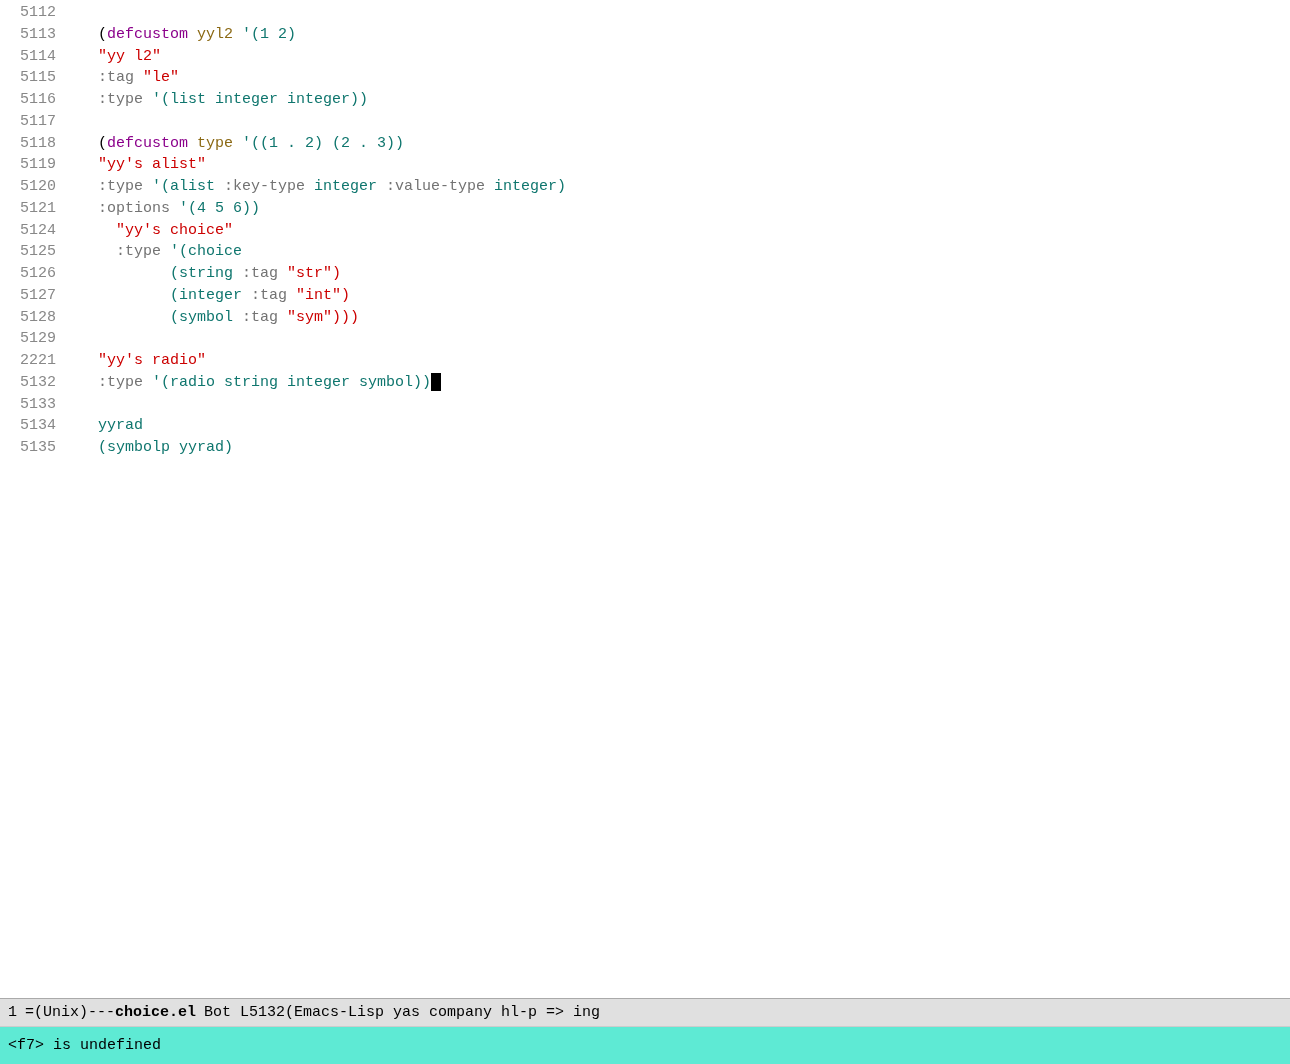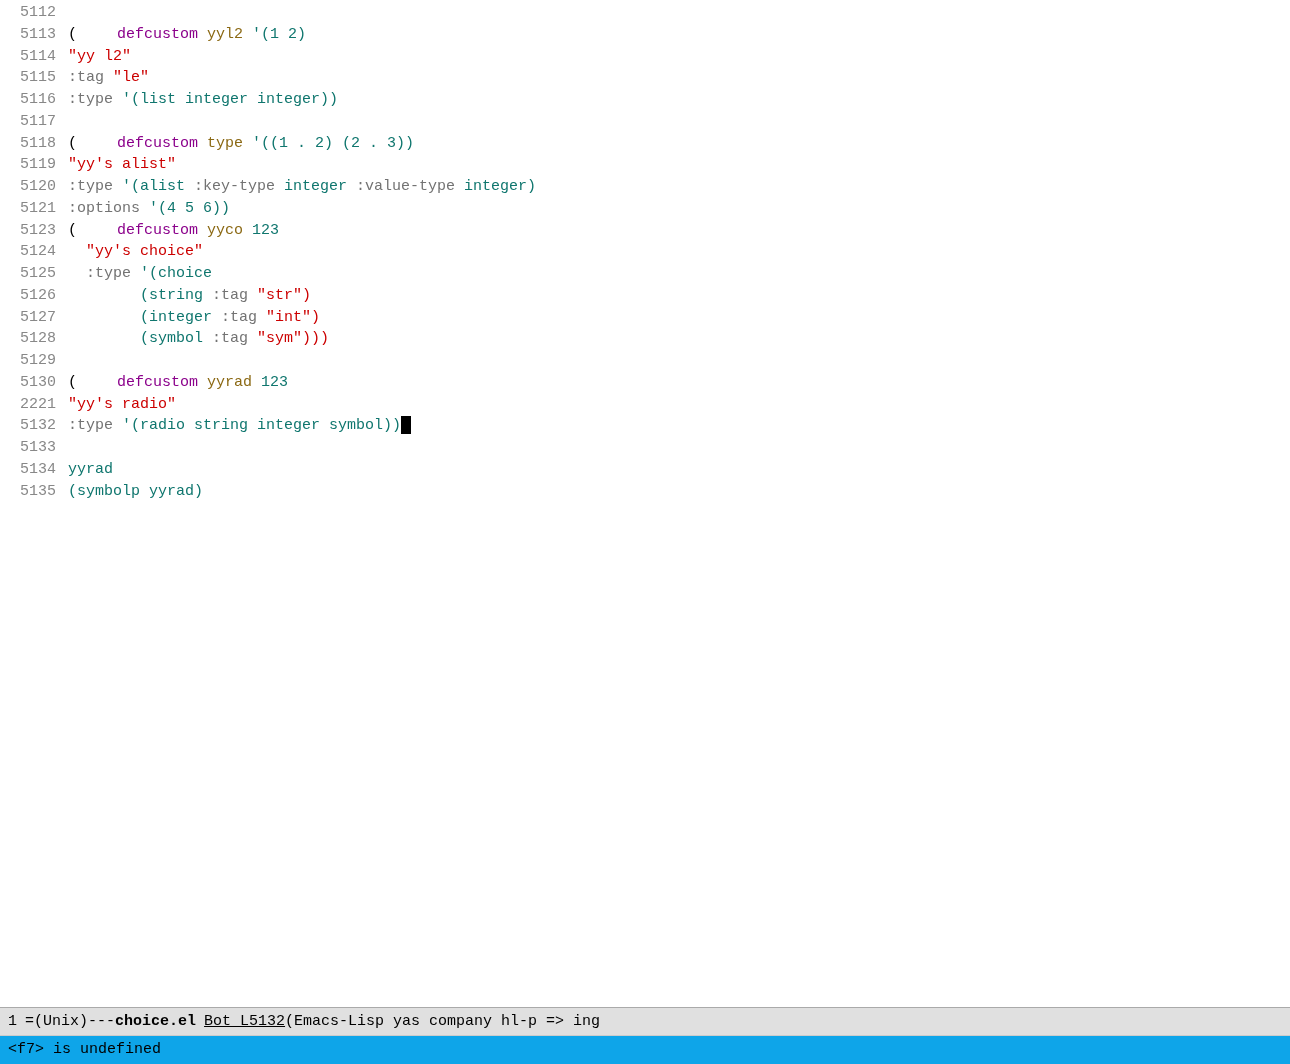--- a/index.html
+++ b/index.html
@@ -32,39 +32,40 @@
     .code-container {
       padding: 2px 0;
     }
 
     .code-line {
       display: flex;
       align-items: baseline;
       padding: 0 8px;
       min-height: 21.75px;
       white-space: pre;
+      gap: 30px;
     }
 
     .line-number {
       color: #888888;
       min-width: 48px;
       text-align: right;
       margin-right: 12px;
       user-select: none;
       font-size: 15px;
     }
 
     .line-content {
       flex: 1;
       font-size: 15px;
     }
 
     
     .c-paren { color: #000000; }
-    .c-keyword { color: #8b008b; margin-left: 40px; } 
+    .c-keyword { color: #8b008b; } 
     .c-varname { color: #8b6914; } 
     .c-string { color: #cc0000; } 
     .c-property { color: #737373; }
     .c-plain { color: #0f766e; } 
 
     .cursor {
       display: inline-block;
       background: #000000;
       width: 10px;
       height: 18px;
@@ -90,30 +91,29 @@
     }
 
     .status-filename {
       font-weight: bold;
       color: #000000;
     }
 
     .status-info {
       color: #000000;
       margin-left: 8px;
-      text-decoration: underline;
     }
 
     .mini-buffer {
-      background: #0ea5e9;
+      background: #5eead4;
       border-top: 1px solid #cccccc;
       padding: 2px 8px;
       font-size: 15px;
       color: #000000;
-      height: 29px;
+      height: 38px;
       display: flex;
       align-items: center;
       flex-shrink: 0;
     }
 
     .status-separator {
       margin: 0 4px;
     }
   </style>
 </head>
@@ -124,28 +124,26 @@
   <div class="code-line"><span class="line-number">5112</span><span class="line-content"> </span></div>
       <div class="code-line"><span class="line-number">5113</span><span class="line-content"><span class="c-paren">(</span><span class="c-keyword">defcustom</span><span class="c-plain"> </span><span class="c-varname">yyl2</span><span class="c-plain"> '(1 2)</span></span></div>
       <div class="code-line"><span class="line-number">5114</span><span class="line-content"><span class="c-string">"yy l2"</span></span></div>
       <div class="code-line"><span class="line-number">5115</span><span class="line-content"><span class="c-property">:tag</span><span class="c-string"> "le"</span></span></div>
       <div class="code-line"><span class="line-number">5116</span><span class="line-content"><span class="c-property">:type</span><span class="c-plain"> '(list integer integer))</span></span></div>
       <div class="code-line"><span class="line-number">5117</span><span class="line-content"> </span></div>
       <div class="code-line"><span class="line-number">5118</span><span class="line-content"><span class="c-paren">(</span><span class="c-keyword">defcustom</span><span class="c-plain"> </span><span class="c-varname">type</span><span class="c-plain"> '((1 . 2) (2 . 3))</span></span></div>
       <div class="code-line"><span class="line-number">5119</span><span class="line-content"><span class="c-string">"yy's alist"</span></span></div>
       <div class="code-line"><span class="line-number">5120</span><span class="line-content"><span class="c-property">:type</span><span class="c-plain"> '(alist </span><span class="c-property">:key-type</span><span class="c-plain"> integer </span><span class="c-property">:value-type</span><span class="c-plain"> integer)</span></span></div>
       <div class="code-line"><span class="line-number">5121</span><span class="line-content"><span class="c-property">:options</span><span class="c-plain"> '(4 5 6))</span></span></div>
-      <div class="code-line"><span class="line-number">5123</span><span class="line-content"><span class="c-paren">(</span><span class="c-keyword">defcustom</span><span class="c-plain"> </span><span class="c-varname">yyco</span><span class="c-plain"> 123</span></span></div>
       <div class="code-line"><span class="line-number">5124</span><span class="line-content"><span class="c-string">  "yy's choice"</span></span></div>
       <div class="code-line"><span class="line-number">5125</span><span class="line-content"><span class="c-plain">  </span><span class="c-property">:type</span><span class="c-plain"> '(choice</span></span></div>
       <div class="code-line"><span class="line-number">5126</span><span class="line-content"><span class="c-plain">        (string </span><span class="c-property">:tag</span><span class="c-string"> "str")</span></span></div>
       <div class="code-line"><span class="line-number">5127</span><span class="line-content"><span class="c-plain">        (integer </span><span class="c-property">:tag</span><span class="c-string"> "int")</span></span></div>
       <div class="code-line"><span class="line-number">5128</span><span class="line-content"><span class="c-plain">        (symbol </span><span class="c-property">:tag</span><span class="c-string"> "sym")))</span></span></div>
       <div class="code-line"><span class="line-number">5129</span><span class="line-content"> </span></div>
-      <div class="code-line"><span class="line-number">5130</span><span class="line-content"><span class="c-paren">(</span><span class="c-keyword">defcustom</span><span class="c-plain"> </span><span class="c-varname">yyrad</span><span class="c-plain"> 123</span></span></div>
       <div class="code-line"><span class="line-number">2221</span><span class="line-content"><span class="c-string">"yy's radio"</span></span></div>
       <div class="code-line"><span class="line-number">5132</span><span class="line-content"><span class="c-property">:type</span><span class="c-plain"> '(radio string integer symbol))</span><span class="cursor"></span></span></div>
       <div class="code-line"><span class="line-number">5133</span><span class="line-content"> </span></div>
       <div class="code-line"><span class="line-number">5134</span><span class="line-content"><span class="c-plain">yyrad</span></span></div>
       <div class="code-line"><span class="line-number">5135</span><span class="line-content"><span class="c-plain">(symbolp yyrad)</span></span></div>
       <div class="code-line"><span class="line-number"></span><span class="line-content"> </span></div>
       <div class="code-line"><span class="line-number"></span><span class="line-content"> </span></div>
       <div class="code-line"><span class="line-number"></span><span class="line-content"> </span></div>
       <div class="code-line"><span class="line-number"></span><span class="line-content"> </span></div>
       <div class="code-line"><span class="line-number"></span><span class="line-content"> </span></div>

